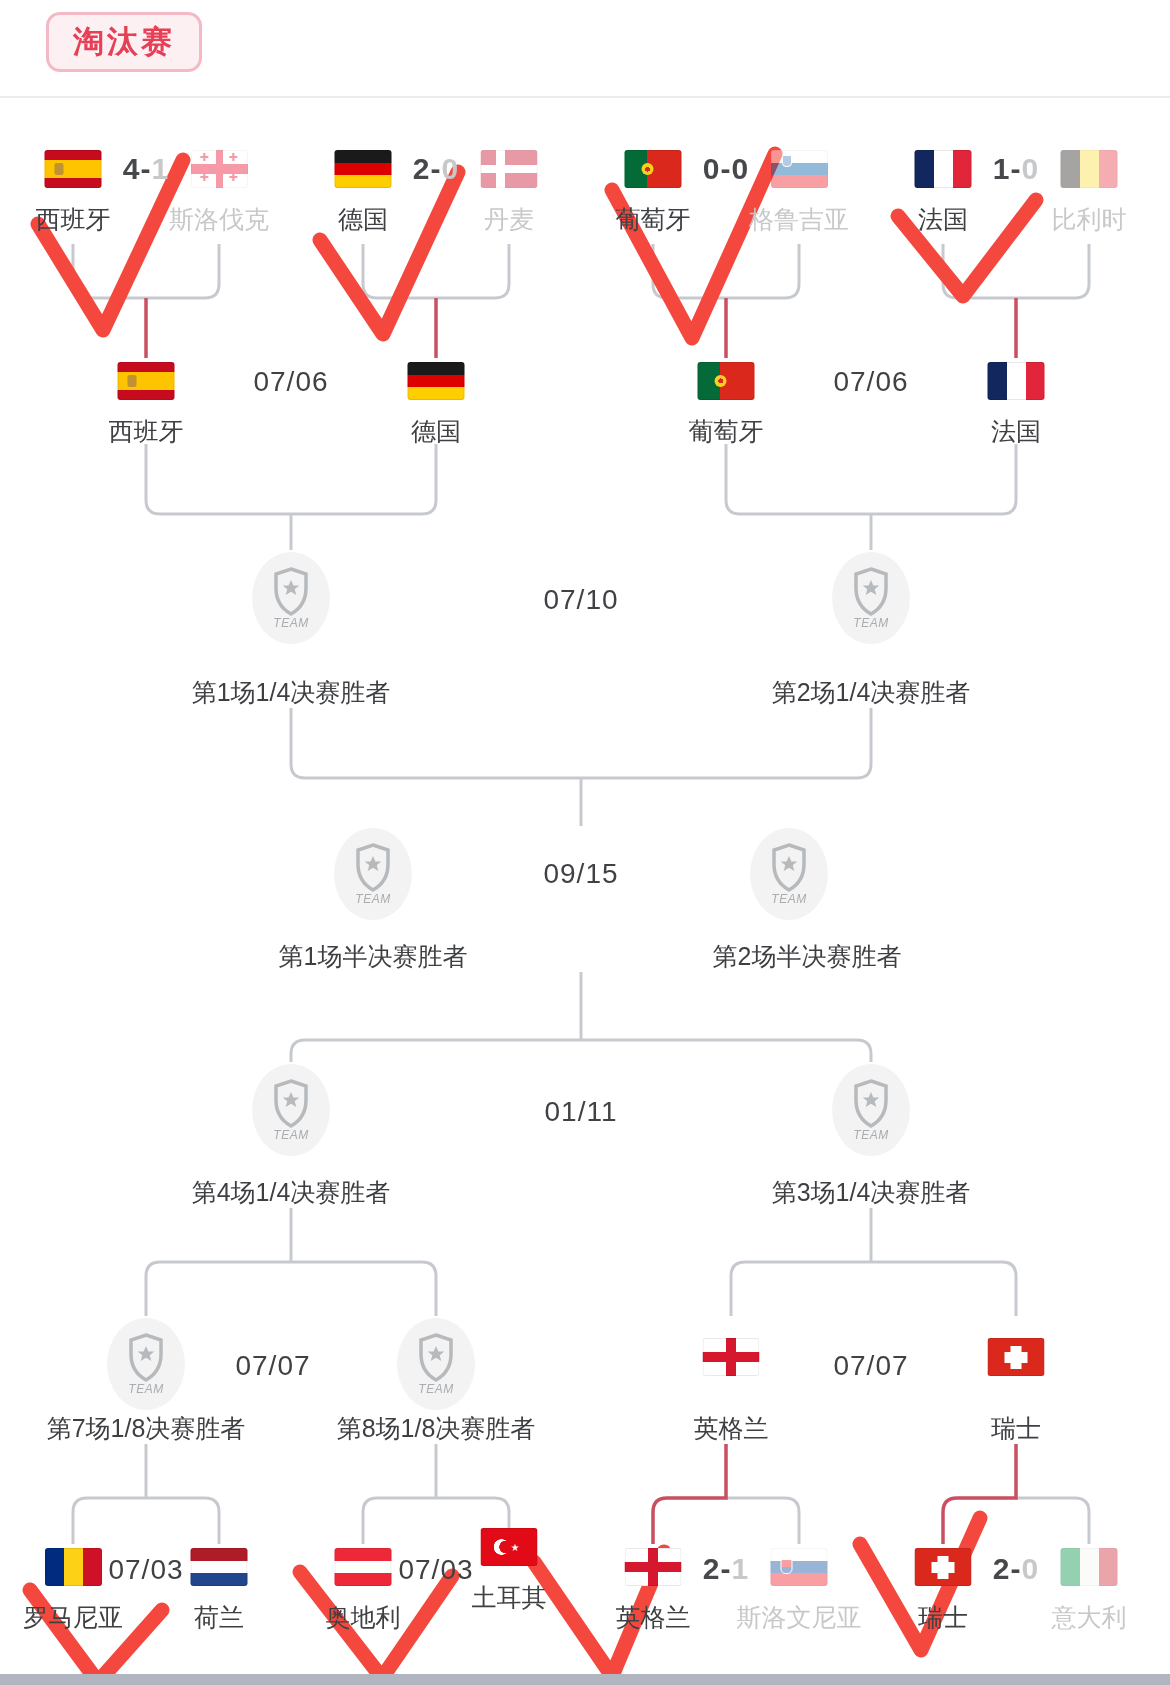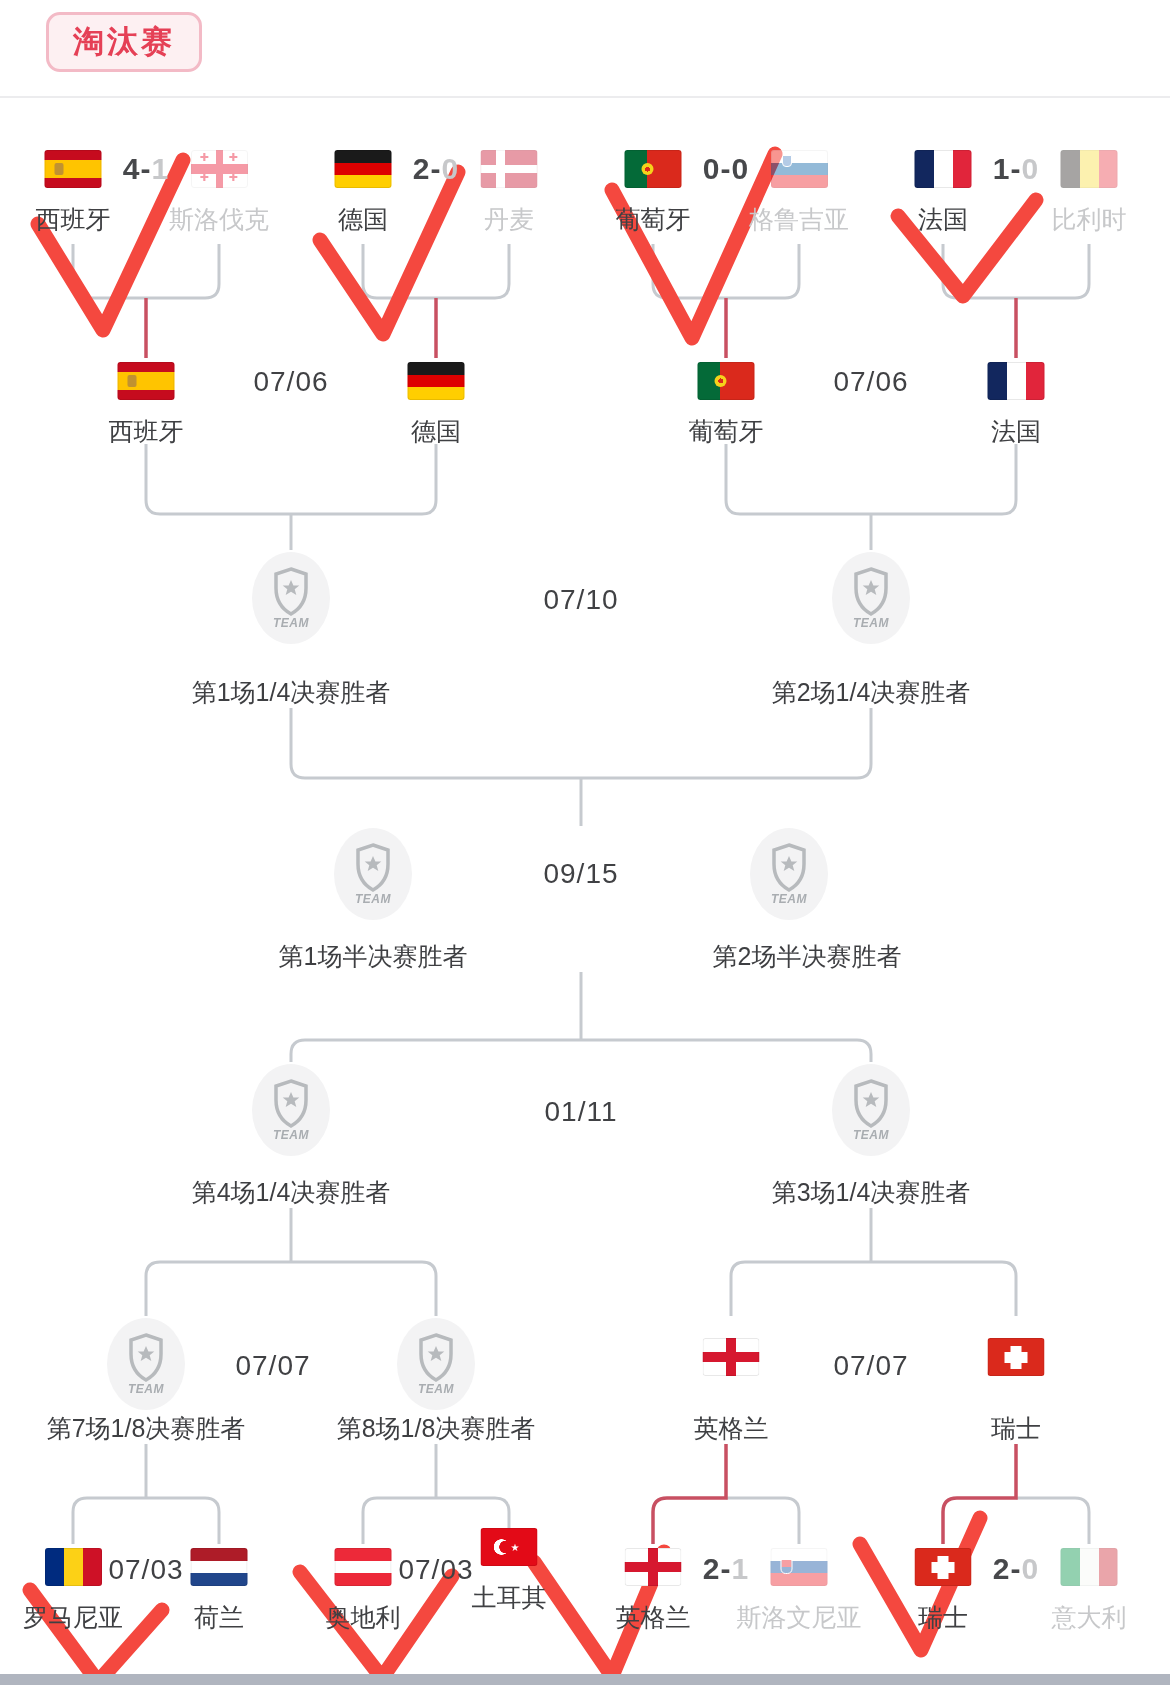--- a/index.html
+++ b/index.html
@@ -69,21 +69,21 @@
   
   .mid{position:absolute;transform:translateX(-50%);font-size:30px;font-weight:700;color:#47484b;
        letter-spacing:1px;white-space:nowrap;}
   .mid .faded{color:#c7c8ca;}
   .date-mid{font-weight:500;font-size:28px;color:#404144;}
 
   
   .tslot{position:absolute;transform:translateX(-50%);width:84px;display:flex;justify-content:center;}
   .badge-circle{width:78px;height:92px;border-radius:50%;background:#f3f3f4;display:flex;
         flex-direction:column;align-items:center;justify-content:center;gap:0;}
-  .badge-circle .team-word{font-size:12px;font-weight:700;font-style:italic;color:#a9adb1;
+  .badge-circle .team-word{font-size:12px;font-weight:400;font-style:italic;color:#a9adb1;
         letter-spacing:.5px;margin-top:-2px;}
   .ph-label{position:absolute;transform:translateX(-50%);font-size:25px;color:#3e3f42;white-space:nowrap;}
 
   .bottom-bar{position:absolute;left:0;top:1674px;width:100%;height:11px;background:#b0b5bf;}
 </style>
 </head>
 <body>
 
 <svg width="0" height="0" style="position:absolute">
   <defs>

